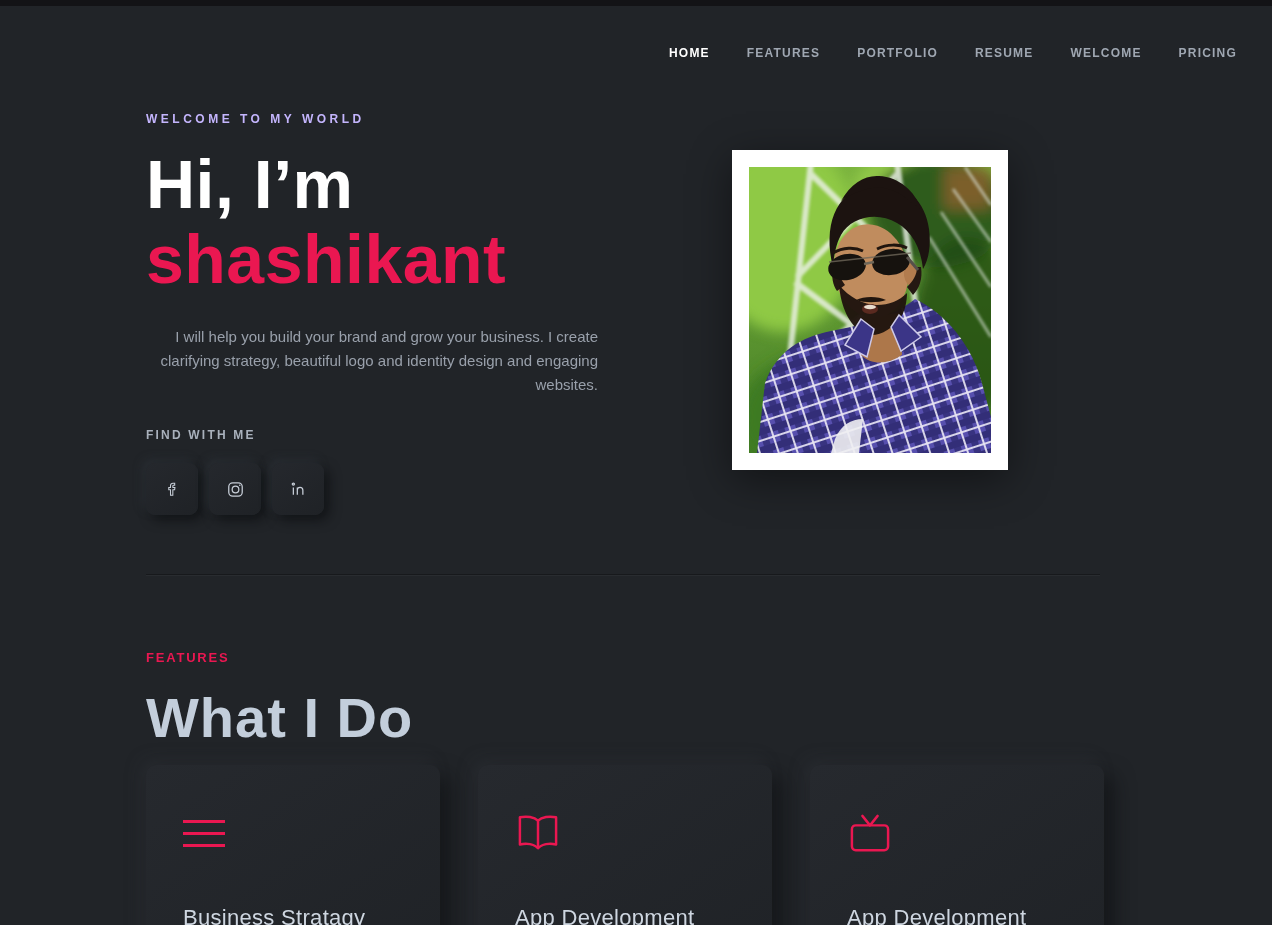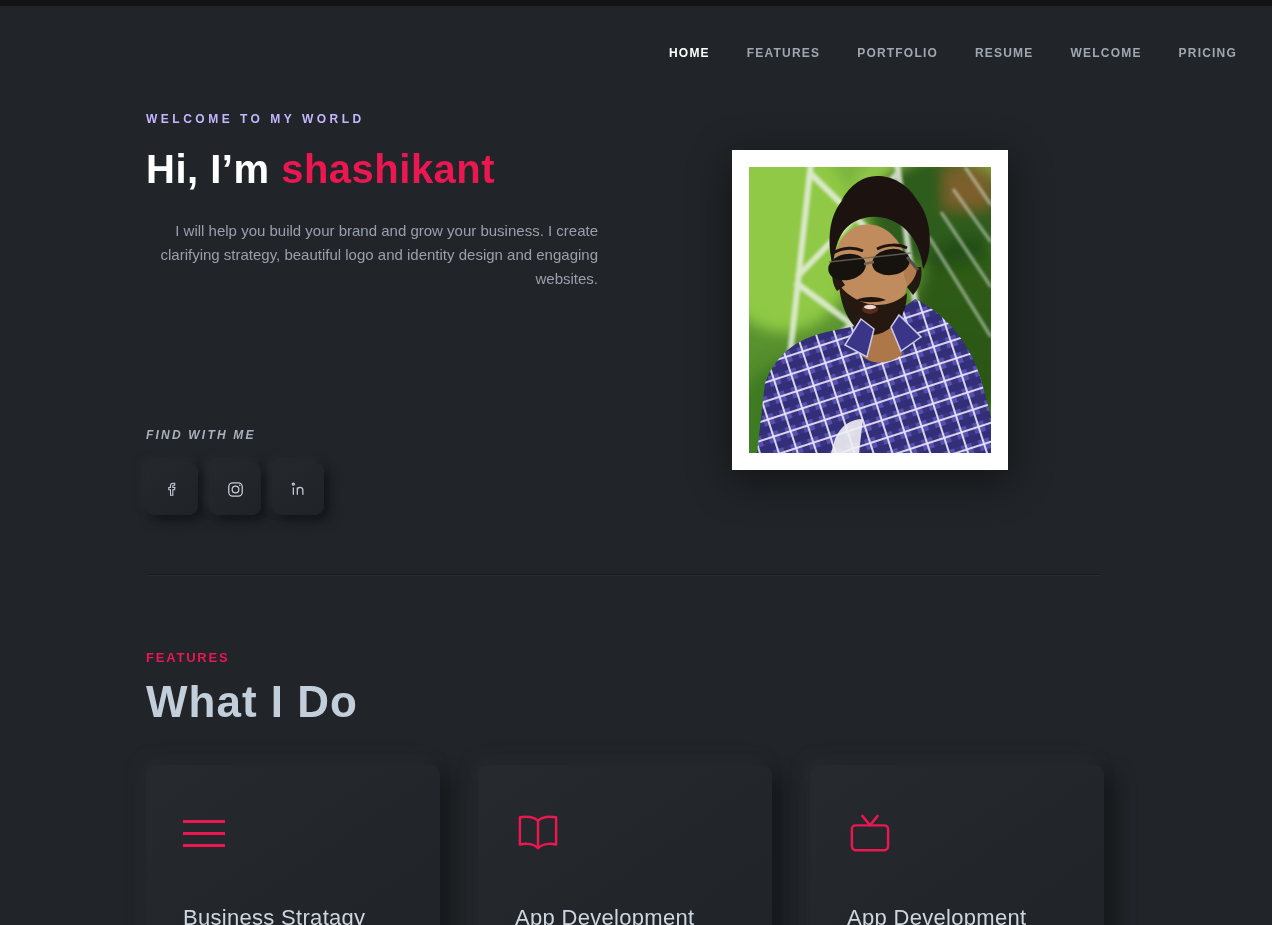--- a/index.html
+++ b/index.html
@@ -26,41 +26,41 @@
   }
   .nav a.active { color:#ffffff; }
 
   
   .hero { position:absolute; left:146px; top:112px; width:580px; }
   .welcome {
     font-size:12px; font-weight:600; letter-spacing:3.5px;
     color:#c4b5fd;
   }
   .hero h1 {
-    margin-top:21px; font-size:40px; line-height:1.1;
+    margin-top:21px; font-size:68px; line-height:1.1;
     font-weight:700; color:#ffffff; letter-spacing:0.5px;
   }
   .hero h1 .name { color:var(--accent); }
   .hero h2 {
     margin-top:10px; font-size:40px; font-weight:700; color:#ffffff;
     letter-spacing:0.3px;
   }
   .type-cursor {
     display:inline-block; width:2px; height:38px;
     background:#cfd4da; margin-left:7px; vertical-align:-6px;
   }
   .hero p {
     margin-top:28px; width:452px;
     font-size:15px; line-height:1.6; color:#99a0ab;text-align:right;
   }
 
   
   .meta-row { position:absolute; top:428px; left:146px; display:flex; gap:110px; }
   .meta-col .meta-label {
-    font-size:12px; font-weight:600; letter-spacing:2.2px; color:#a9b1bc;font-style:italic;
+    font-size:12px; font-weight:600; letter-spacing:2.2px; color:#a9b1bc;
   }
   .btn-row { display:flex; gap:11px; margin-top:21px; }
   .sq-btn {
     width:52px; height:52px; border-radius:9px; cursor:pointer;
     background:linear-gradient(145deg,#25282d,#1f2226);
     box-shadow:5px 5px 12px rgba(9,10,12,.6), -4px -4px 10px rgba(52,57,64,.45);
     display:flex; align-items:center; justify-content:center;
   }
   .sq-btn svg { display:block; }
 
@@ -102,21 +102,21 @@
     background:#17191c;
     box-shadow:0 1px 0 rgba(255,255,255,.04);
   }
 
   
   .features-head { position:absolute; left:146px; top:650px; }
   .features-head .sec-label {
     font-size:13px; font-weight:700; letter-spacing:1.8px; color:var(--accent);
   }
   .features-head h2 {
-    margin-top:12px; font-size:44px; font-weight:700; color:#c3cedb;
+    margin-top:20px; font-size:56px; font-weight:700; color:#c3cedb;
     letter-spacing:1px;
   }
 
   .cards { position:absolute; left:146px; top:765px; display:flex; gap:38px; }
   .card {
     width:294px; height:300px; border-radius:10px;
     background:linear-gradient(145deg,#26292e,#1e2125);
     box-shadow:10px 10px 20px rgba(11,12,14,.55), -6px -6px 16px rgba(56,61,68,.28);
     padding:46px 37px;
   }

